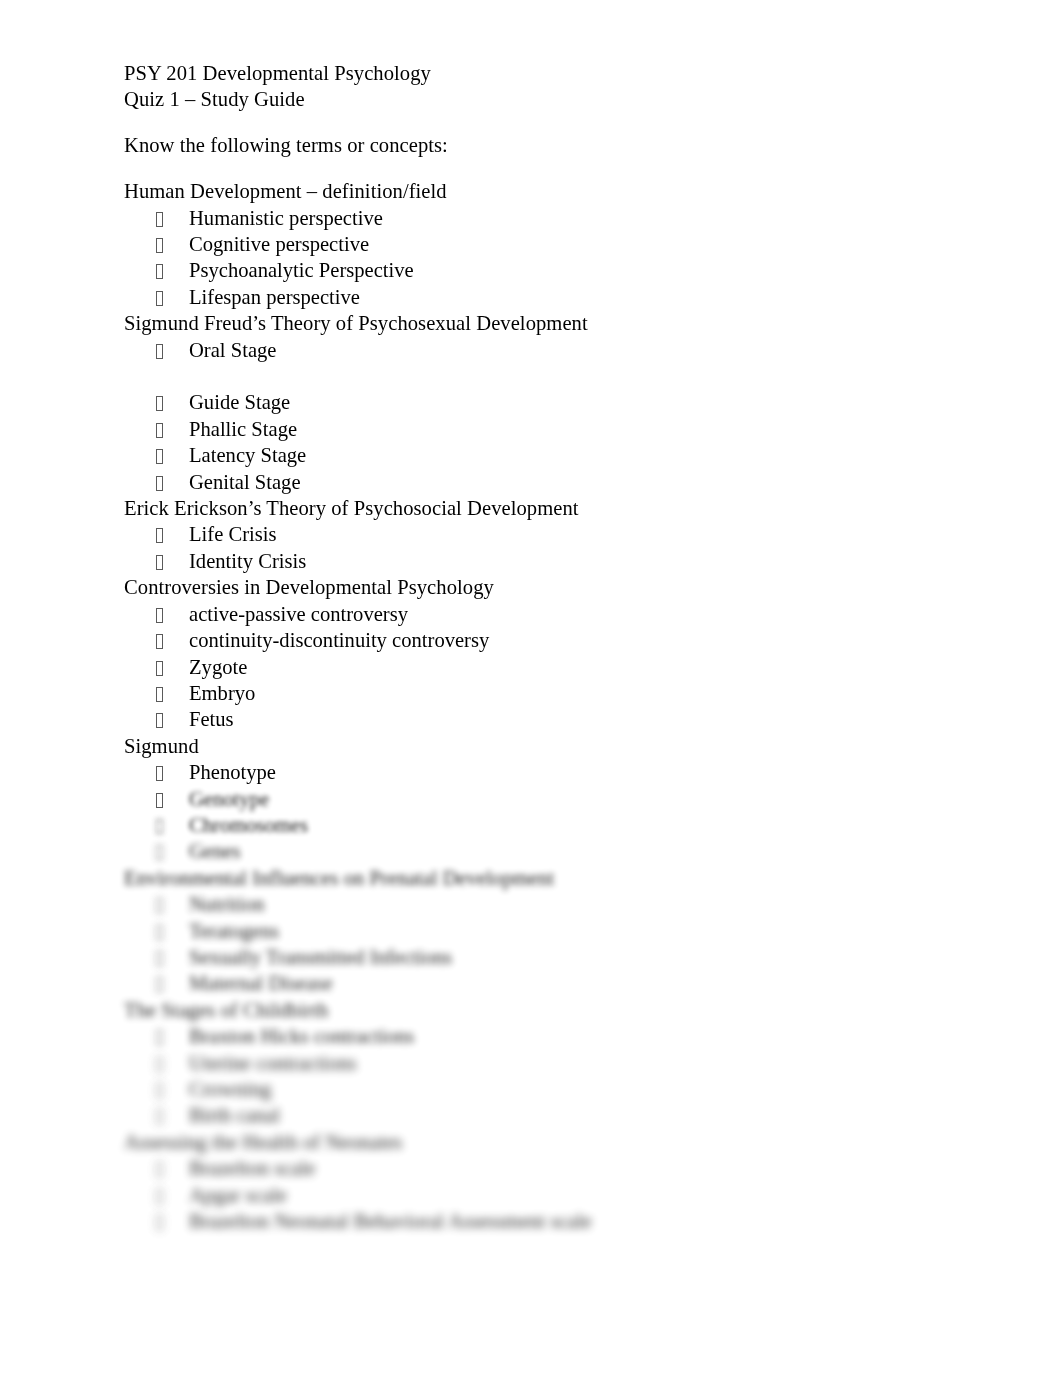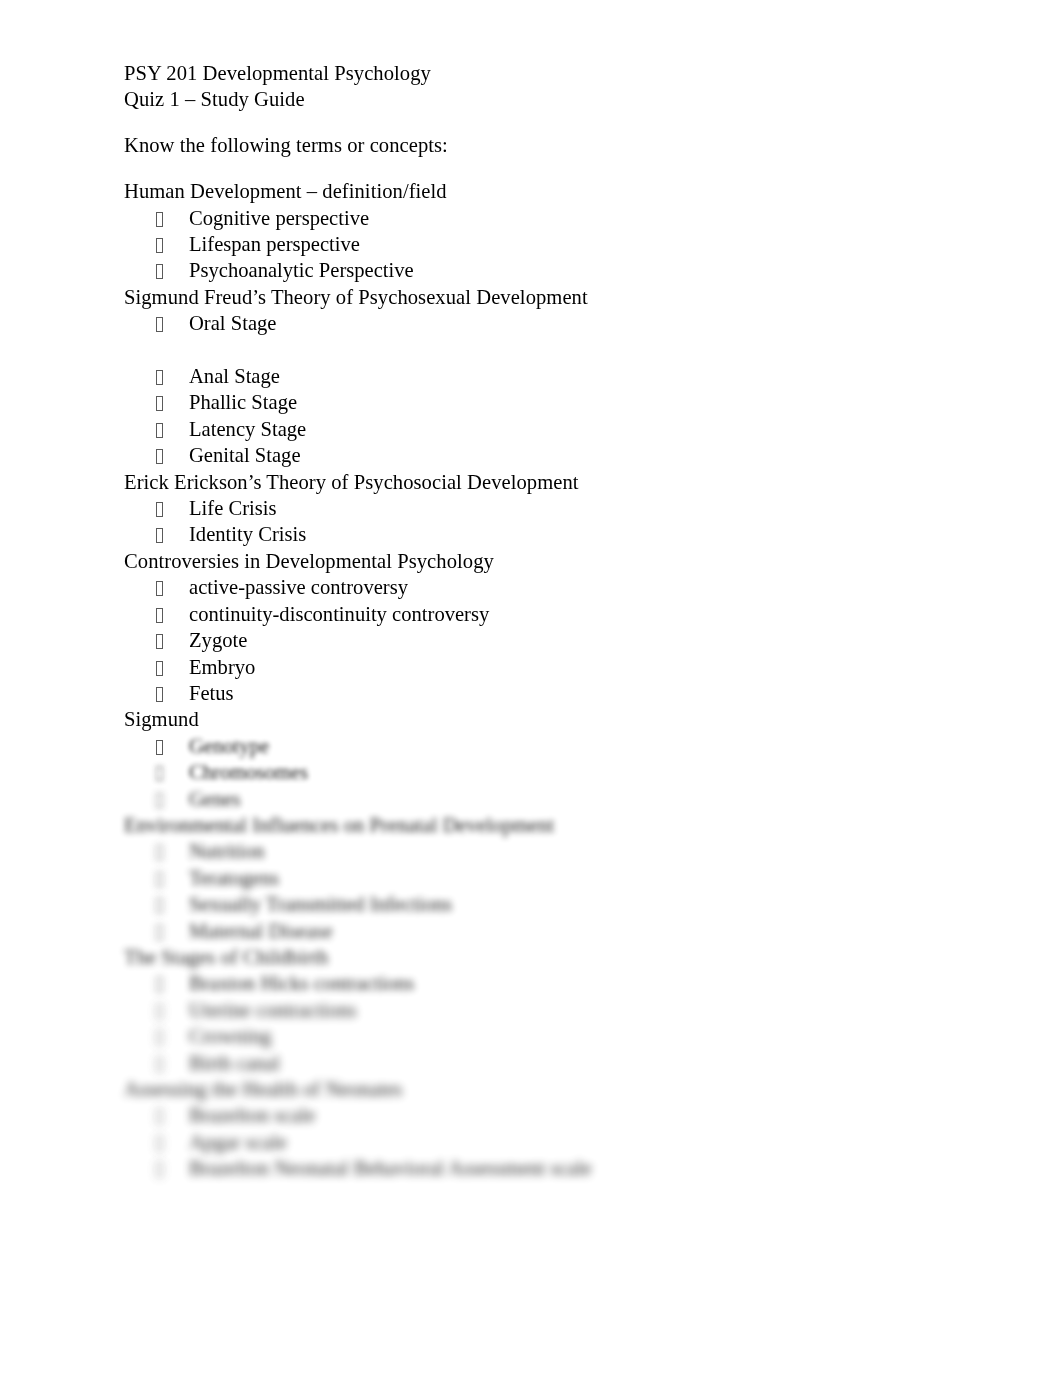--- a/index.html
+++ b/index.html
@@ -115,40 +115,44 @@
 
     <div class="spacer-md"></div>
 
     <div class="line"><span class="band">Know the following terms or concepts:</span></div>
 
     <div class="spacer-md"></div>
 
     <div class="line">Human Development – definition/field</div>
     <div class="bullet-row">
       <span class="bullet-glyph"><span class="tofu"></span></span>
+      <span class="bullet-text">Humanistic perspective</span>
+    </div>
+    <div class="bullet-row">
+      <span class="bullet-glyph"><span class="tofu"></span></span>
       <span class="bullet-text">Cognitive perspective</span>
     </div>
     <div class="bullet-row">
       <span class="bullet-glyph"><span class="tofu"></span></span>
+      <span class="bullet-text">Psychoanalytic Perspective</span>
+    </div>
+    <div class="bullet-row">
+      <span class="bullet-glyph"><span class="tofu"></span></span>
       <span class="bullet-text">Lifespan perspective</span>
     </div>
-    <div class="bullet-row">
-      <span class="bullet-glyph"><span class="tofu"></span></span>
-      <span class="bullet-text">Psychoanalytic Perspective</span>
-    </div>
 
     <div class="line">Sigmund Freud’s Theory of Psychosexual Development</div>
     <div class="bullet-row">
       <span class="bullet-glyph"><span class="tofu"></span></span>
       <span class="bullet-text">Oral Stage</span>
     </div>
     <div class="spacer-blank"></div>
     <div class="bullet-row">
       <span class="bullet-glyph"><span class="tofu"></span></span>
-      <span class="bullet-text">Anal Stage</span>
+      <span class="bullet-text">Guide Stage</span>
     </div>
     <div class="bullet-row">
       <span class="bullet-glyph"><span class="tofu"></span></span>
       <span class="bullet-text">Phallic Stage</span>
     </div>
     <div class="bullet-row">
       <span class="bullet-glyph"><span class="tofu"></span></span>
       <span class="bullet-text">Latency Stage</span>
     </div>
     <div class="bullet-row">
@@ -183,20 +187,24 @@
     <div class="bullet-row">
       <span class="bullet-glyph"><span class="tofu"></span></span>
       <span class="bullet-text">Embryo</span>
     </div>
     <div class="bullet-row">
       <span class="bullet-glyph"><span class="tofu"></span></span>
       <span class="bullet-text">Fetus</span>
     </div>
 
     <div class="line">Sigmund</div>
+    <div class="bullet-row">
+      <span class="bullet-glyph"><span class="tofu"></span></span>
+      <span class="bullet-text">Phenotype</span>
+    </div>
     <div class="bullet-row">
       <span class="bullet-glyph"><span class="tofu"></span></span>
       <span class="bullet-text blur-1">Genotype</span>
     </div>
     <div class="bullet-row blur-1">
       <span class="bullet-glyph"><span class="tofu"></span></span>
       <span class="bullet-text">Chromosomes</span>
     </div>
     <div class="bullet-row blur-2">
       <span class="bullet-glyph"><span class="tofu"></span></span>

